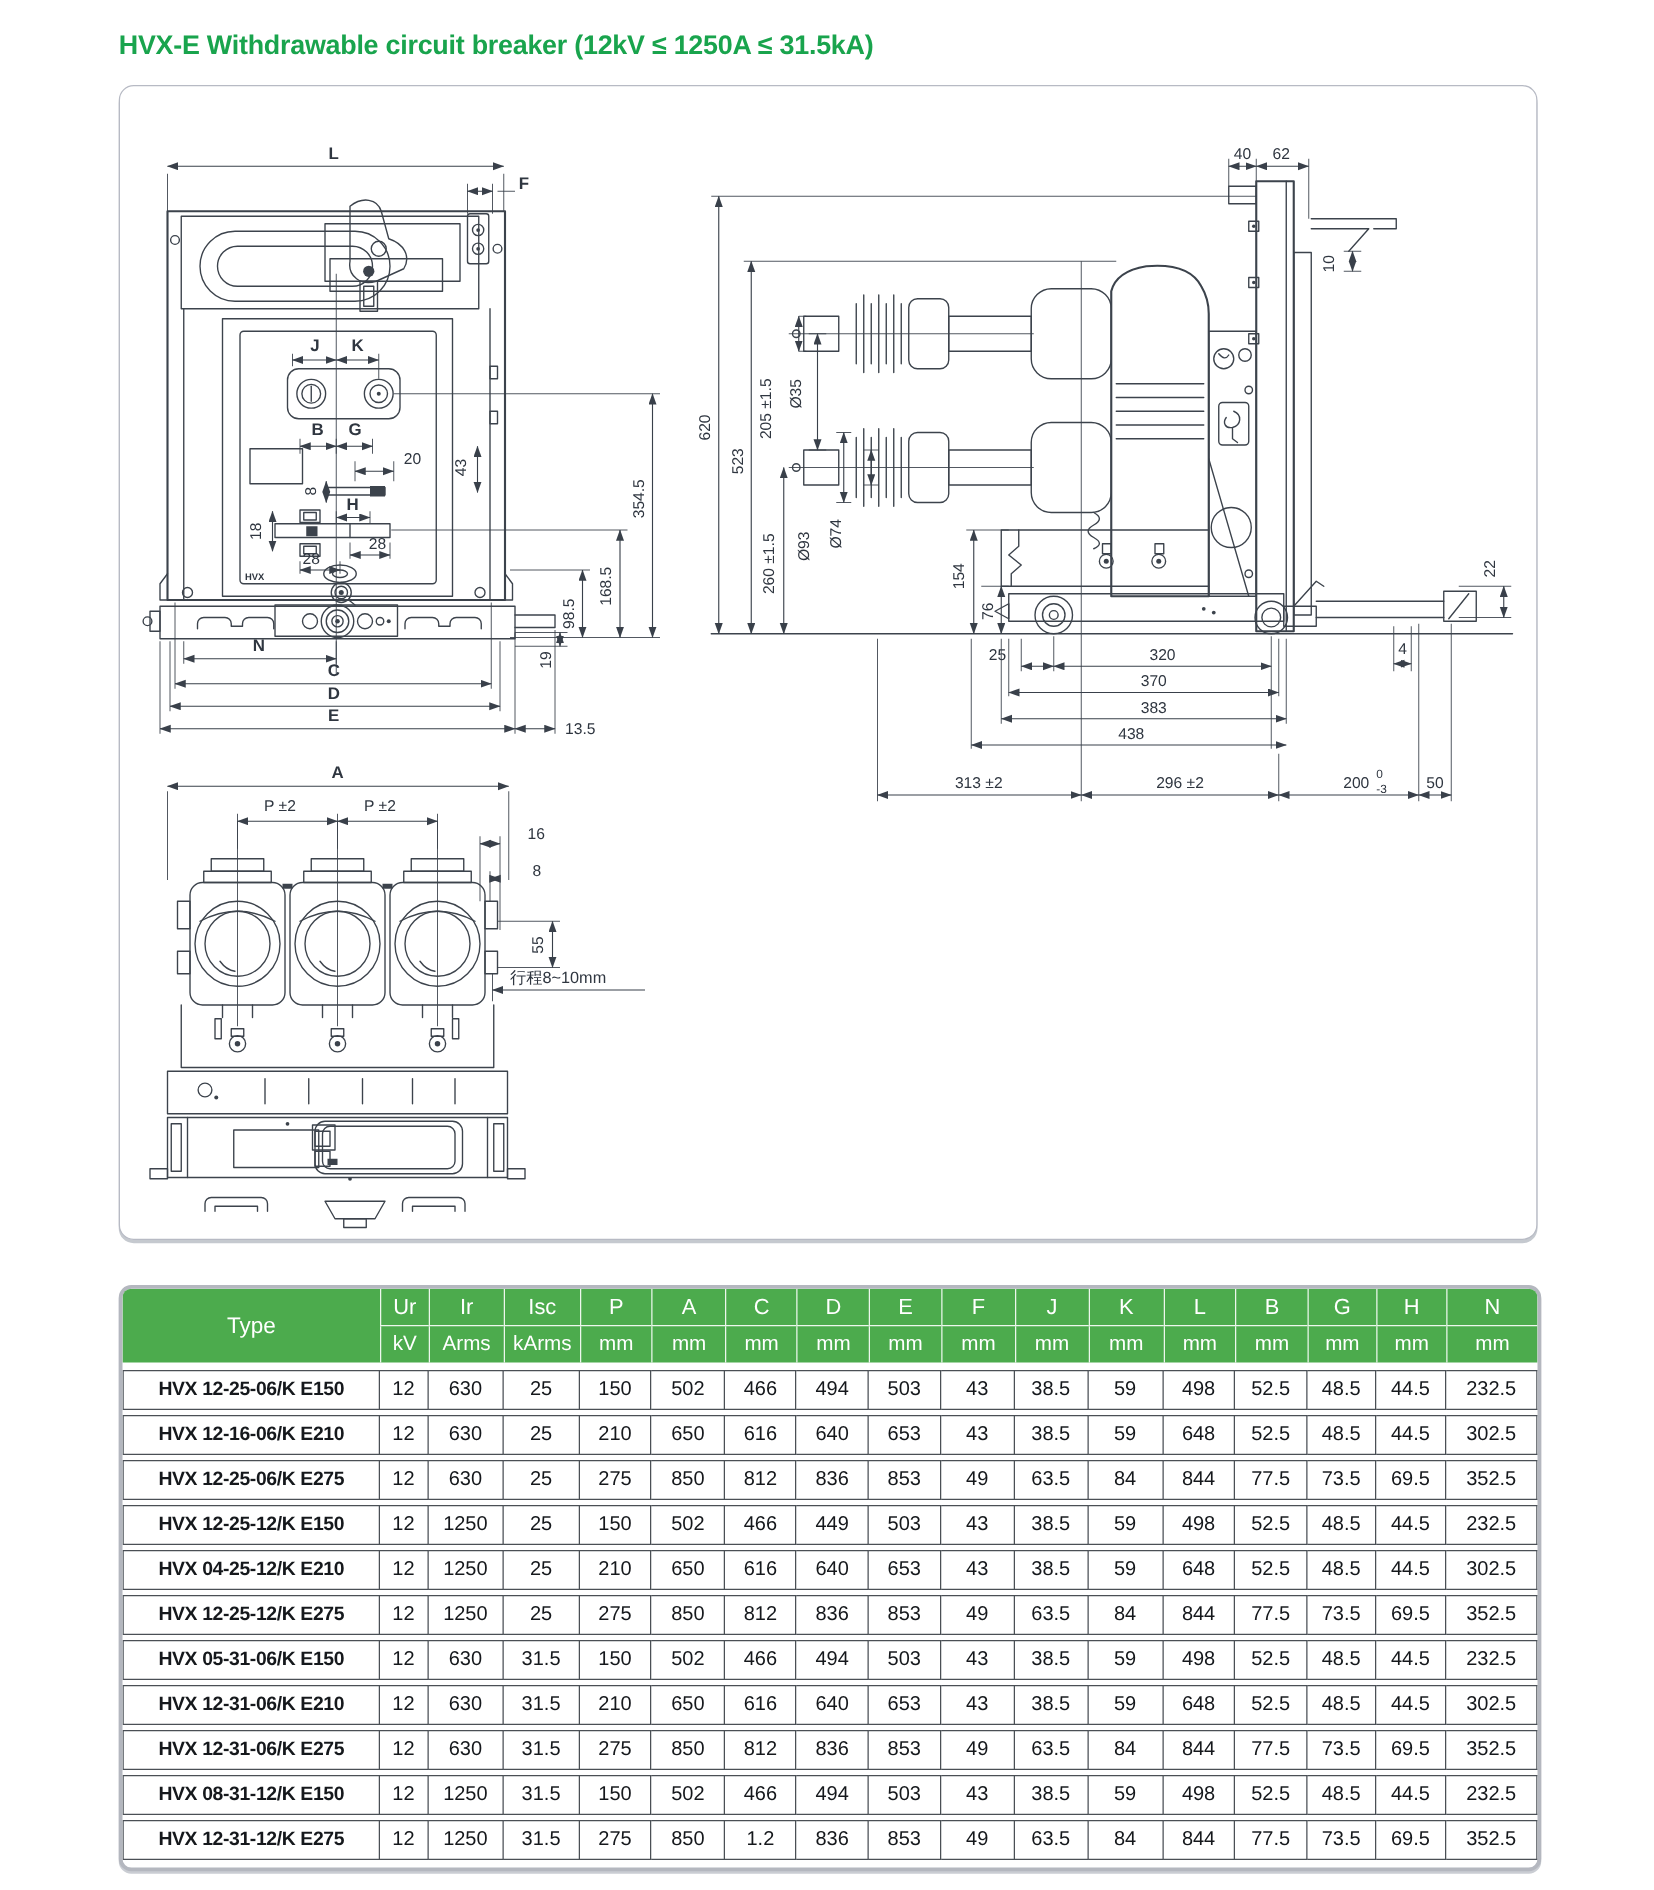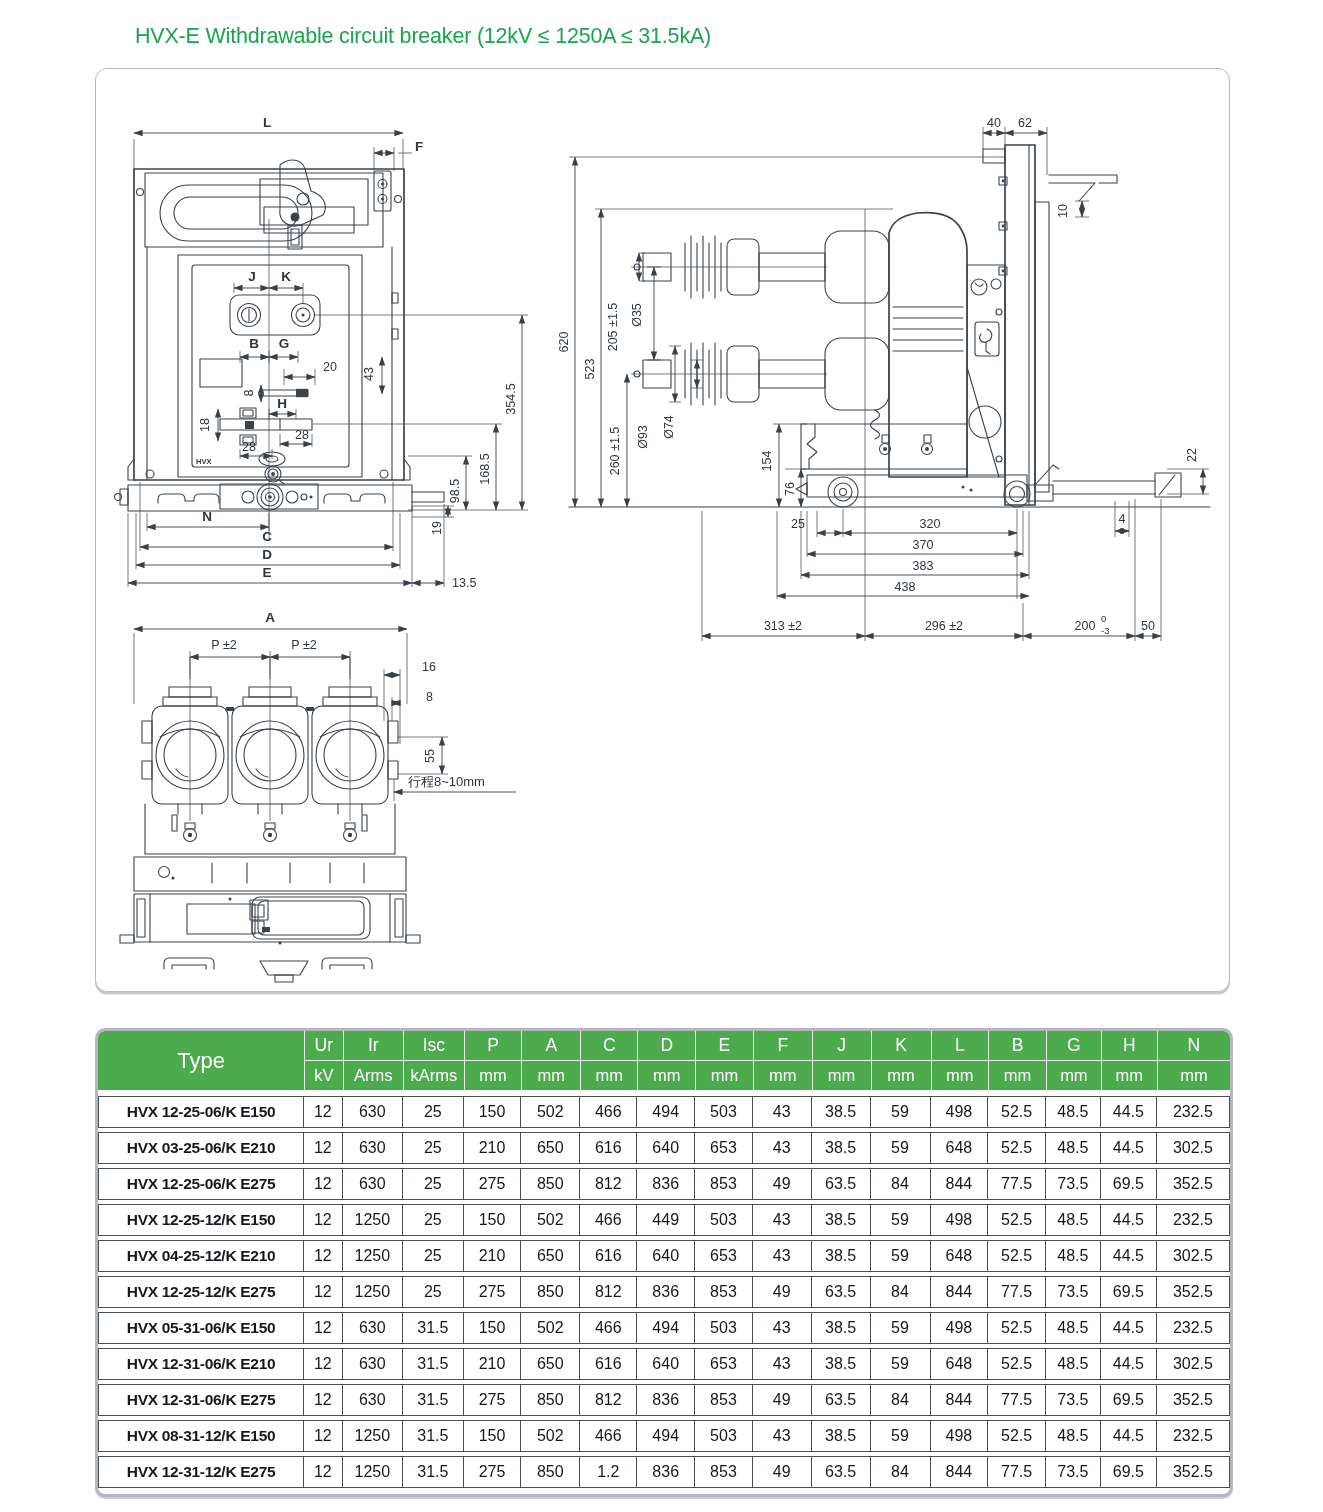--- a/index.html
+++ b/index.html
@@ -1,18 +1,18 @@
 <!DOCTYPE html>
 <html><head>
 <meta charset="utf-8">
 <style>
   html,body{margin:0;padding:0;background:#fff;}
   body{width:1323px;height:1512px;position:relative;font-family:"Liberation Sans",sans-serif;overflow:hidden;}
 
-  .title{position:absolute;left:95px;top:10px;font-size:21.5px;font-weight:400;color:#19a44d;letter-spacing:-.2px;margin-left:40px;}
+  .title{position:absolute;left:95px;top:10px;font-size:21.5px;font-weight:700;color:#19a44d;letter-spacing:-.2px;}
 
   .panel{position:absolute;left:95px;top:68px;width:1133px;height:922px;background:#fff;
          border:1.5px solid #b7bac4;border-radius:12px;box-shadow:0 2.5px 0 rgba(150,156,168,.55);}
   .panel svg{position:absolute;}
   .sv-front{left:16px;top:38px;}
   .sv-side{left:459px;top:48px;}
   .sv-bottom{left:16px;top:540px;}
 
   
   svg .ln{fill:none;stroke:#3c434c;stroke-width:1.1;stroke-linejoin:round;stroke-linecap:round;}
@@ -30,21 +30,21 @@
   svg .logo{font-size:7.5px;font-weight:700;fill:#2f3640;}
 
   
   .tblwrap{position:absolute;left:95px;top:1028px;width:1132px;border:3px solid #b4b7bf;border-radius:10px;
            background:#fff;overflow:hidden;box-shadow:0 2px 0 rgba(150,156,168,.5);}
   table{border-spacing:0;width:100%;table-layout:fixed;}
   .ht{background:#4cab4d;}
   .ht th{color:#fff;font-weight:500;padding:0;height:29px;font-size:17.5px;}
   .ht tr:last-child th{font-size:16.5px;text-align:center;}
   .ht th{border-left:1.5px solid rgba(255,255,255,.9);}
-  .ht th.type-h{border-left:none;font-size:22px;text-align:center;}
+  .ht th.type-h{border-left:none;font-size:18px;text-align:center;}
   .ht tr:first-child th:not(.type-h){border-bottom:1.5px solid rgba(255,255,255,.9);margin-top:48px;}
   .bt{border-collapse:separate;border-spacing:0 4px;margin-top:2px;margin-bottom:2px;}
   .bt td{border:1.1px solid #4a4f55;border-left:none;text-align:center;height:24px;padding:3px 2px;
          font-size:16px;font-weight:500;color:#15181c;white-space:nowrap;overflow:hidden;}
   .bt td:first-child{border-left:1.1px solid #4a4f55;font-weight:600;font-size:15.5px;letter-spacing:-.3px;}
   col.c0{width:18.2%}col.c1{width:3.4%}col.c2{width:5.35%}col.c3{width:5.35%}col.c4{width:5.1%}
   col.c5{width:5.2%}col.c6{width:5.05%}col.c7{width:5.1%}col.c8{width:5.1%}col.c9{width:5.2%}
   col.c10{width:5.2%}col.c11{width:5.3%}col.c12{width:5.1%}col.c13{width:5.1%}col.c14{width:4.85%}
   col.c15{width:4.95%}col.c16{width:6.45%}
 </style>
@@ -540,21 +540,21 @@
           <td>43</td>
           <td>38.5</td>
           <td>59</td>
           <td>498</td>
           <td>52.5</td>
           <td>48.5</td>
           <td>44.5</td>
           <td>232.5</td>
         </tr>
         <tr>
-          <td>HVX 03-25-06/K E210</td>
+          <td>HVX 12-16-06/K E210</td>
           <td>12</td>
           <td>630</td>
           <td>25</td>
           <td>210</td>
           <td>650</td>
           <td>616</td>
           <td>640</td>
           <td>653</td>
           <td>43</td>
           <td>38.5</td>

